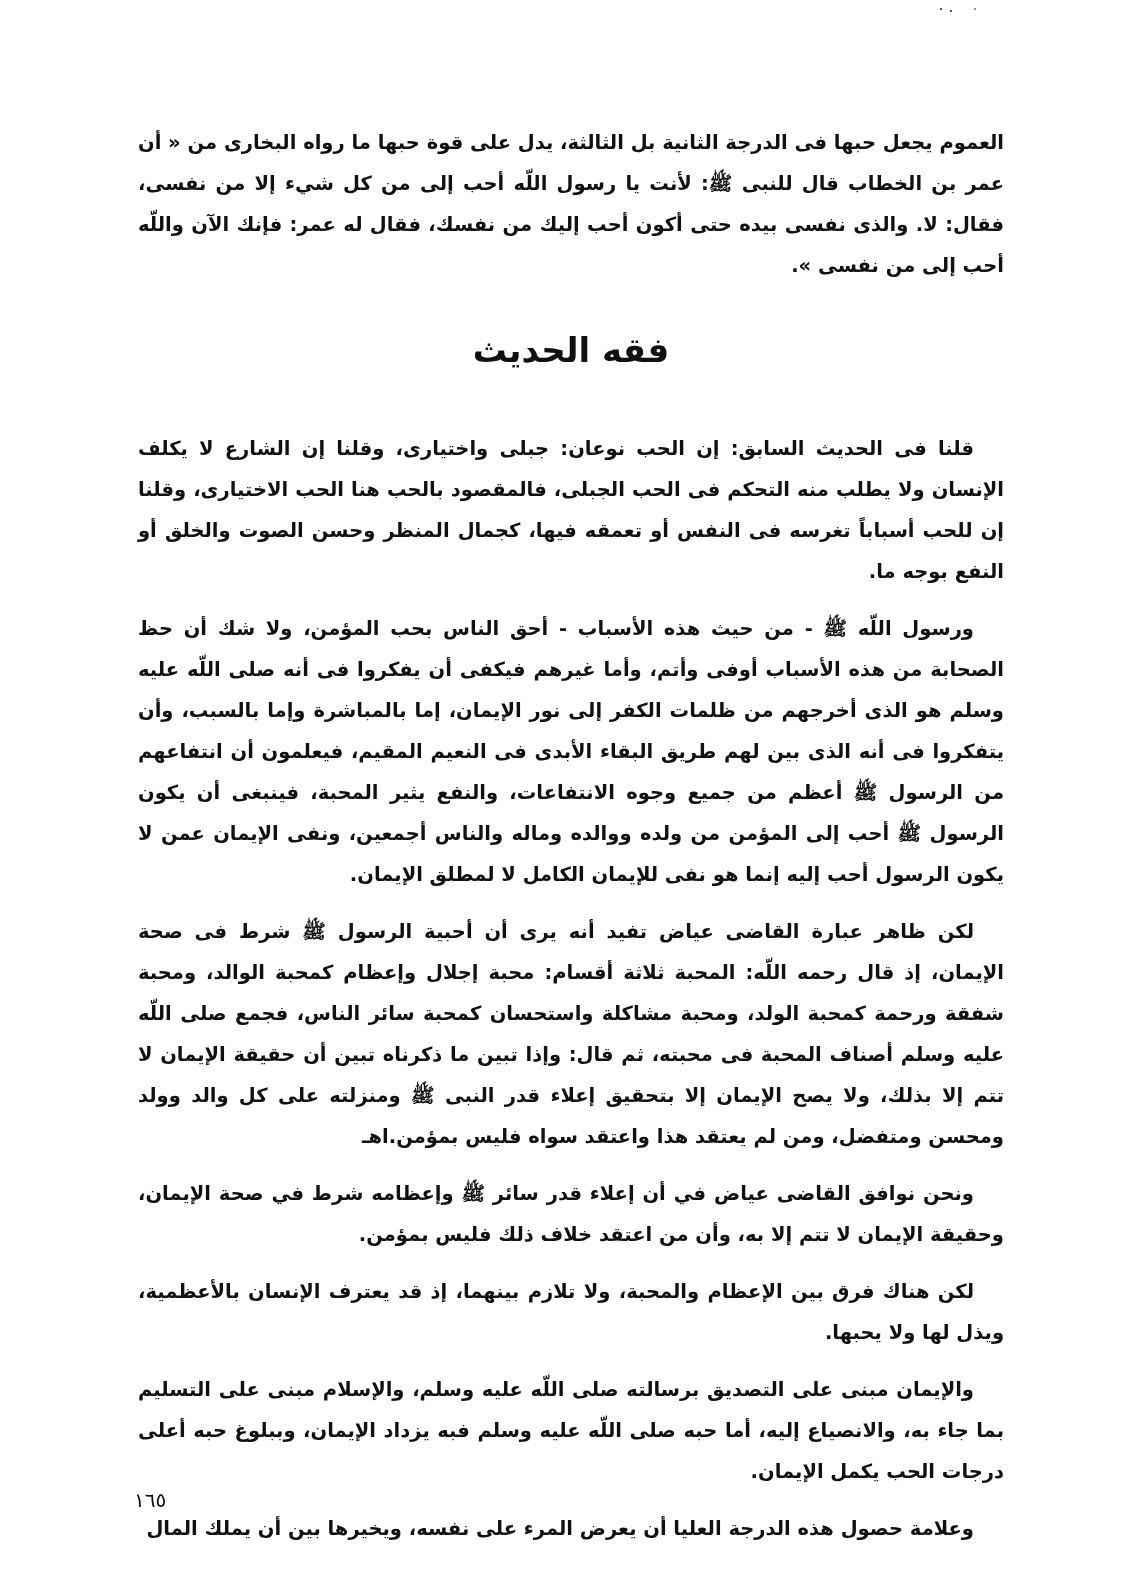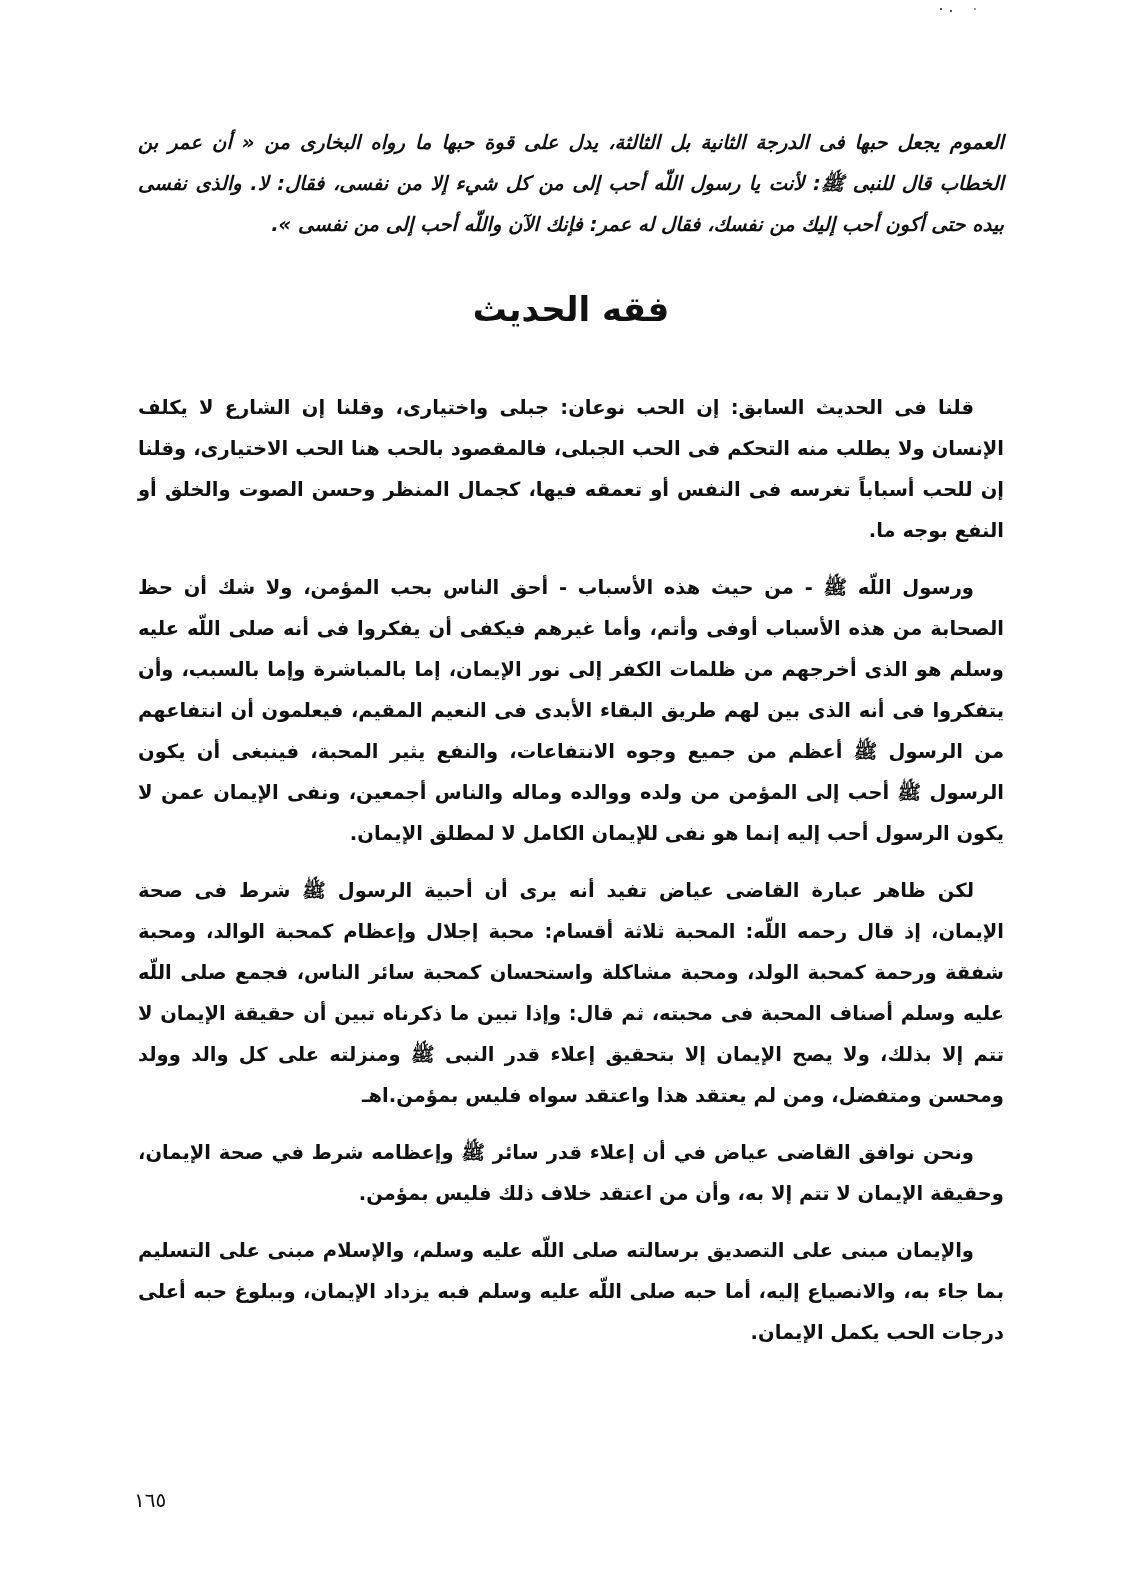--- a/index.html
+++ b/index.html
@@ -25,21 +25,21 @@
       text-align-last: right;
     }
     .para {
       font-size: 19.5px;
       line-height: 41px;
       font-weight: bold;
       margin: 0 0 16px 0;
       text-align: justify;
     }
     .para.indent { text-indent: 30px; }
-    .para.continuation { margin-bottom: 34px; font-style: italic; }
+    .para.continuation { margin-bottom: 34px; }
     .heading {
       text-align: right;
       font-size: 34px;
       font-weight: bold;
       margin: 0 0 48px 0;
       line-height: 60px;
       text-align-last: center;
     }
     .page-number {
       position: absolute;
@@ -69,21 +69,23 @@
 
 <div class="page">
   <p class="para continuation">العموم يجعل حبها فى الدرجة الثانية بل الثالثة، يدل على قوة حبها ما رواه البخارى من « أن عمر بن الخطاب قال للنبى ﷺ: لأنت يا رسول اللّه أحب إلى من كل شيء إلا من نفسى، فقال: لا. والذى نفسى بيده حتى أكون أحب إليك من نفسك، فقال له عمر: فإنك الآن واللّه أحب إلى من نفسى ».</p>
 
   <h1 class="heading">فقه الحديث</h1>
 
   <p class="para indent">قلنا فى الحديث السابق: إن الحب نوعان: جبلى واختيارى، وقلنا إن الشارع لا يكلف الإنسان ولا يطلب منه التحكم فى الحب الجبلى، فالمقصود بالحب هنا الحب الاختيارى، وقلنا إن للحب أسباباً تغرسه فى النفس أو تعمقه فيها، كجمال المنظر وحسن الصوت والخلق أو النفع بوجه ما.</p>
   <p class="para indent">ورسول اللّه ﷺ - من حيث هذه الأسباب - أحق الناس بحب المؤمن، ولا شك أن حظ الصحابة من هذه الأسباب أوفى وأتم، وأما غيرهم فيكفى أن يفكروا فى أنه صلى اللّه عليه وسلم هو الذى أخرجهم من ظلمات الكفر إلى نور الإيمان، إما بالمباشرة وإما بالسبب، وأن يتفكروا فى أنه الذى بين لهم طريق البقاء الأبدى فى النعيم المقيم، فيعلمون أن انتفاعهم من الرسول ﷺ أعظم من جميع وجوه الانتفاعات، والنفع يثير المحبة، فينبغى أن يكون الرسول ﷺ أحب إلى المؤمن من ولده ووالده وماله والناس أجمعين، ونفى الإيمان عمن لا يكون الرسول أحب إليه إنما هو نفى للإيمان الكامل لا لمطلق الإيمان.</p>
   <p class="para indent">لكن ظاهر عبارة القاضى عياض تفيد أنه يرى أن أحبية الرسول ﷺ شرط فى صحة الإيمان، إذ قال رحمه اللّه: المحبة ثلاثة أقسام: محبة إجلال وإعظام كمحبة الوالد، ومحبة شفقة ورحمة كمحبة الولد، ومحبة مشاكلة واستحسان كمحبة سائر الناس، فجمع صلى اللّه عليه وسلم أصناف المحبة فى محبته، ثم قال: وإذا تبين ما ذكرناه تبين أن حقيقة الإيمان لا تتم إلا بذلك، ولا يصح الإيمان إلا بتحقيق إعلاء قدر النبى ﷺ ومنزلته على كل والد وولد ومحسن ومتفضل، ومن لم يعتقد هذا واعتقد سواه فليس بمؤمن.اهـ</p>
   <p class="para indent">ونحن نوافق القاضى عياض في أن إعلاء قدر سائر ﷺ وإعظامه شرط في صحة الإيمان، وحقيقة الإيمان لا تتم إلا به، وأن من اعتقد خلاف ذلك فليس بمؤمن.</p>
+  <p class="para indent">لكن هناك فرق بين الإعظام والمحبة، ولا تلازم بينهما، إذ قد يعترف الإنسان بالأعظمية، ويذل لها ولا يحبها.</p>
   <p class="para indent">والإيمان مبنى على التصديق برسالته صلى اللّه عليه وسلم، والإسلام مبنى على التسليم بما جاء به، والانصياع إليه، أما حبه صلى اللّه عليه وسلم فبه يزداد الإيمان، وببلوغ حبه أعلى درجات الحب يكمل الإيمان.</p>
+  <p class="para indent">وعلامة حصول هذه الدرجة العليا أن يعرض المرء على نفسه، ويخيرها بين أن يملك المال</p>
 </div>
 
 <div class="page-number">١٦٥</div>
 
 <div class="scan-specks">
   <span class="speck" style="left:0;top:0;"></span>
   <span class="speck" style="left:10px;top:2px;"></span>
   <span class="speck" style="left:34px;top:0;background:#999;"></span>
 </div>
 

